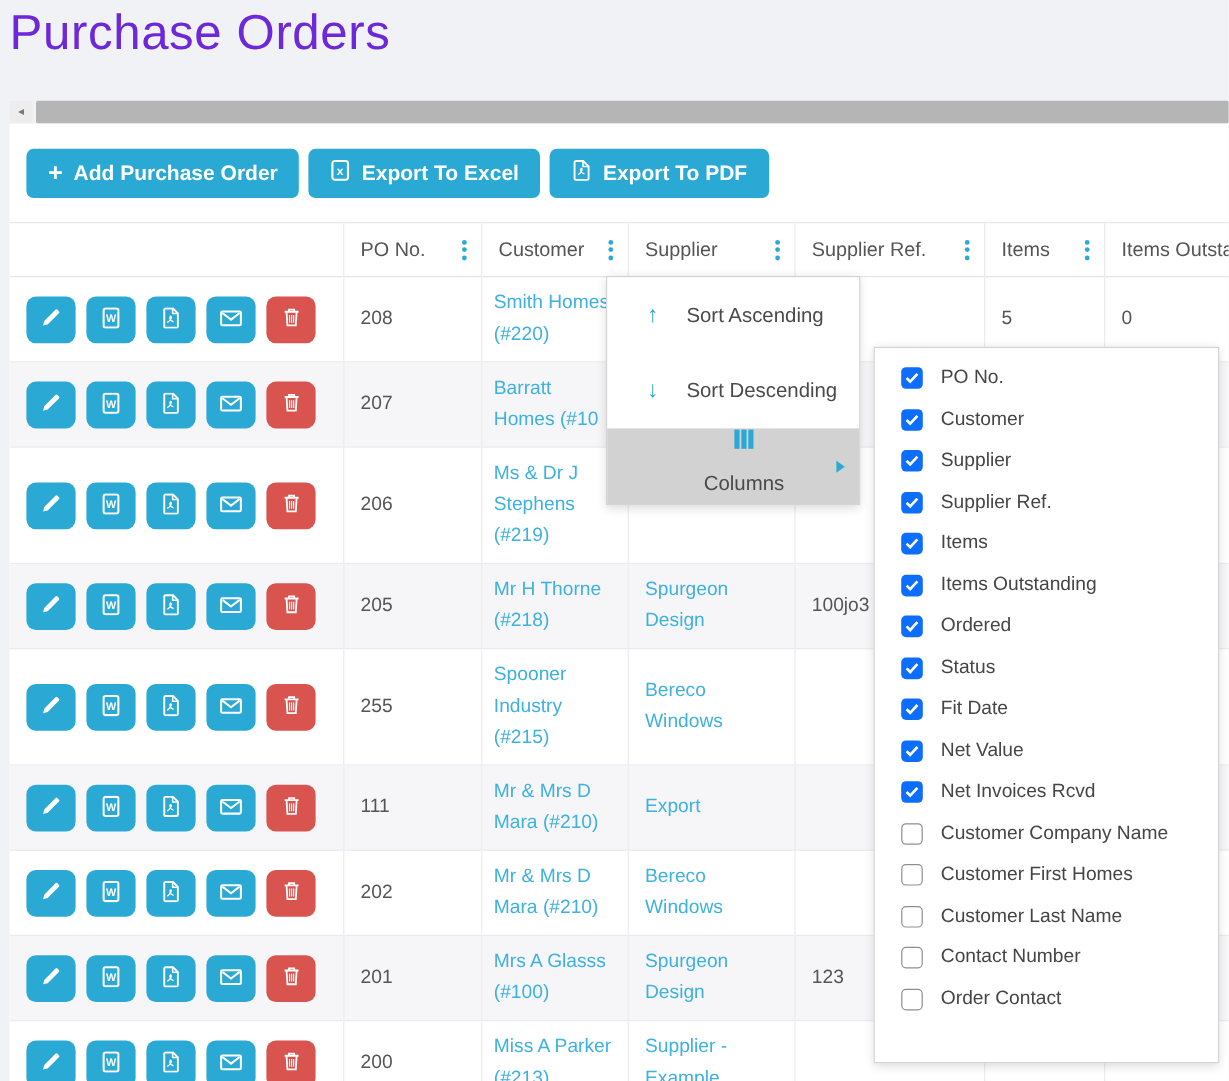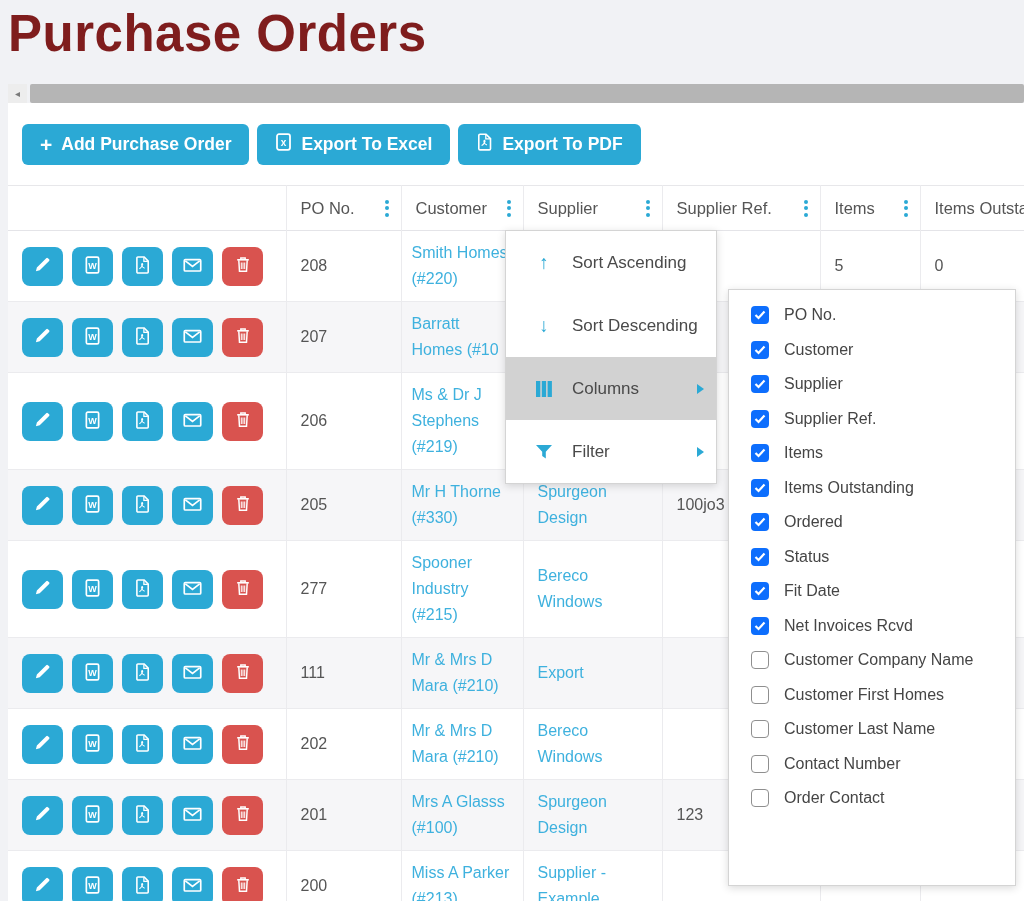--- a/index.html
+++ b/index.html
@@ -6,21 +6,21 @@
   html,body { width:1024px; height:901px; overflow:hidden; }
   body {
     background:#f1f2f5;
     font-family:"Liberation Sans","DejaVu Sans",sans-serif;
     position:relative;
     color:#555;
   }
   
   .page-title{
     position:absolute; left:8px; top:4px;
-    font-size:51px; font-weight:700; color:#7f1d1d; letter-spacing:.5px;
+    font-size:41px; font-weight:400; color:#6d28d9; letter-spacing:.5px;
   }
   
   .hscroll{ position:absolute; left:8px; top:84px; right:0; height:19px; }
   .hscroll-btn{
     position:absolute; left:0; top:0; width:19px; height:19px;
     background:#ededed; color:#7a7a7a; font-size:10px;
     display:flex; align-items:center; justify-content:center;
   }
   .hscroll-thumb{
     position:absolute; left:22px; top:0; right:0; height:19px;
@@ -64,21 +64,21 @@
   .link{ color:var(--link); cursor:pointer; }
   
   .ctx-menu{
     position:absolute; left:505px; top:230px; width:212px; z-index:10;
     background:#fff; border:1px solid #d4d4d4; box-shadow:0 2px 8px rgba(0,0,0,.15);
   }
   .ctx-item{
     height:63px; display:flex; align-items:center; gap:18px;
     padding:0 10px 0 28px; font-size:17px; color:#4a4a4a; cursor:pointer; position:relative;
   }
-  .ctx-item.hl{ background:#d2d2d2; }
+  .ctx-item.hl{ background:#d2d2d2;flex-direction:column; }
   .ctx-ico{ width:20px; display:flex; justify-content:center; align-items:center;
             color:var(--accent); font-size:19px; font-weight:700; }
   .ctx-arrow{
     position:absolute; right:12px; top:50%; margin-top:-5px;
     width:0; height:0; border-top:5px solid transparent; border-bottom:5px solid transparent;
     border-left:7px solid var(--accent);
   }
   
   .col-submenu{
     position:absolute; left:728px; top:289px; width:288px; height:597px; z-index:11;
@@ -366,21 +366,21 @@
                 <span><svg width="16" height="17" viewBox="0 0 16 17">
                     <path d="M2.2 3.8h11.6" stroke="#fff" stroke-width="1.6"></path>
                     <path d="M5.8 3.5V2h4.4v1.5" fill="none" stroke="#fff" stroke-width="1.4"></path>
                     <path d="M3.8 4.2l.7 11h7l.7-11" fill="none" stroke="#fff" stroke-width="1.5"></path>
                     <path d="M6.3 6.5v6.5M8 6.5v6.5M9.7 6.5v6.5" stroke="#fff" stroke-width="1"></path>
                   </svg></span>
               </button>
             </div>
           </td>
           <td>205</td>
-          <td class="cust"><span class="link">Mr H Thorne (#330)</span></td>
+          <td class="cust"><span class="link">Mr H Thorne (#218)</span></td>
           <td><span class="link">Spurgeon Design</span></td>
           <td>100jo3</td>
           <td></td>
           <td></td>
         </tr>
         <tr>
           <td class="actions">
             <div class="acts">
               <button class="act">
                 <span><svg width="17" height="17" viewBox="0 0 16 16">
@@ -409,21 +409,21 @@
               <button class="act danger">
                 <span><svg width="16" height="17" viewBox="0 0 16 17">
                     <path d="M2.2 3.8h11.6" stroke="#fff" stroke-width="1.6"></path>
                     <path d="M5.8 3.5V2h4.4v1.5" fill="none" stroke="#fff" stroke-width="1.4"></path>
                     <path d="M3.8 4.2l.7 11h7l.7-11" fill="none" stroke="#fff" stroke-width="1.5"></path>
                     <path d="M6.3 6.5v6.5M8 6.5v6.5M9.7 6.5v6.5" stroke="#fff" stroke-width="1"></path>
                   </svg></span>
               </button>
             </div>
           </td>
-          <td>277</td>
+          <td>255</td>
           <td class="cust"><span class="link">Spooner Industry (#215)</span></td>
           <td><span class="link">Bereco Windows</span></td>
           <td></td>
           <td></td>
           <td></td>
         </tr>
         <tr class="alt">
           <td class="actions">
             <div class="acts">
               <button class="act">
@@ -620,29 +620,20 @@
       <span class="ctx-ico">
         <svg width="18" height="18" viewBox="0 0 18 18">
           <rect x="1" y="1" width="4.3" height="16" fill="#2BA9D5"></rect>
           <rect x="6.8" y="1" width="4.3" height="16" fill="#2BA9D5"></rect>
           <rect x="12.6" y="1" width="4.3" height="16" fill="#2BA9D5"></rect>
         </svg>
       </span>
       <span>Columns</span>
       <span class="ctx-arrow"></span>
     </div>
-    <div class="ctx-item">
-      <span class="ctx-ico">
-        <svg width="18" height="16" viewBox="0 0 18 16">
-          <path d="M1 1h16l-6.2 6.8v6.7l-3.6-2.4V7.8z" fill="#2BA9D5"></path>
-        </svg>
-      </span>
-      <span>Filter</span>
-      <span class="ctx-arrow"></span>
-    </div>
   </div>
 <div class="col-submenu" id="col-submenu">
     <div class="chk-row">
       <span class="chk on">
         <svg width="12" height="10" viewBox="0 0 12 10">
           <path d="M1.5 5l3 3 6-6.5" fill="none" stroke="#fff" stroke-width="2.2"></path>
         </svg>
       </span>
       <span class="chk-label">PO No.</span>
     </div>
@@ -702,20 +693,28 @@
       </span>
       <span class="chk-label">Status</span>
     </div>
     <div class="chk-row">
       <span class="chk on">
         <svg width="12" height="10" viewBox="0 0 12 10">
           <path d="M1.5 5l3 3 6-6.5" fill="none" stroke="#fff" stroke-width="2.2"></path>
         </svg>
       </span>
       <span class="chk-label">Fit Date</span>
+    </div>
+    <div class="chk-row">
+      <span class="chk on">
+        <svg width="12" height="10" viewBox="0 0 12 10">
+          <path d="M1.5 5l3 3 6-6.5" fill="none" stroke="#fff" stroke-width="2.2"></path>
+        </svg>
+      </span>
+      <span class="chk-label">Net Value</span>
     </div>
     <div class="chk-row">
       <span class="chk on">
         <svg width="12" height="10" viewBox="0 0 12 10">
           <path d="M1.5 5l3 3 6-6.5" fill="none" stroke="#fff" stroke-width="2.2"></path>
         </svg>
       </span>
       <span class="chk-label">Net Invoices Rcvd</span>
     </div>
     <div class="chk-row">

